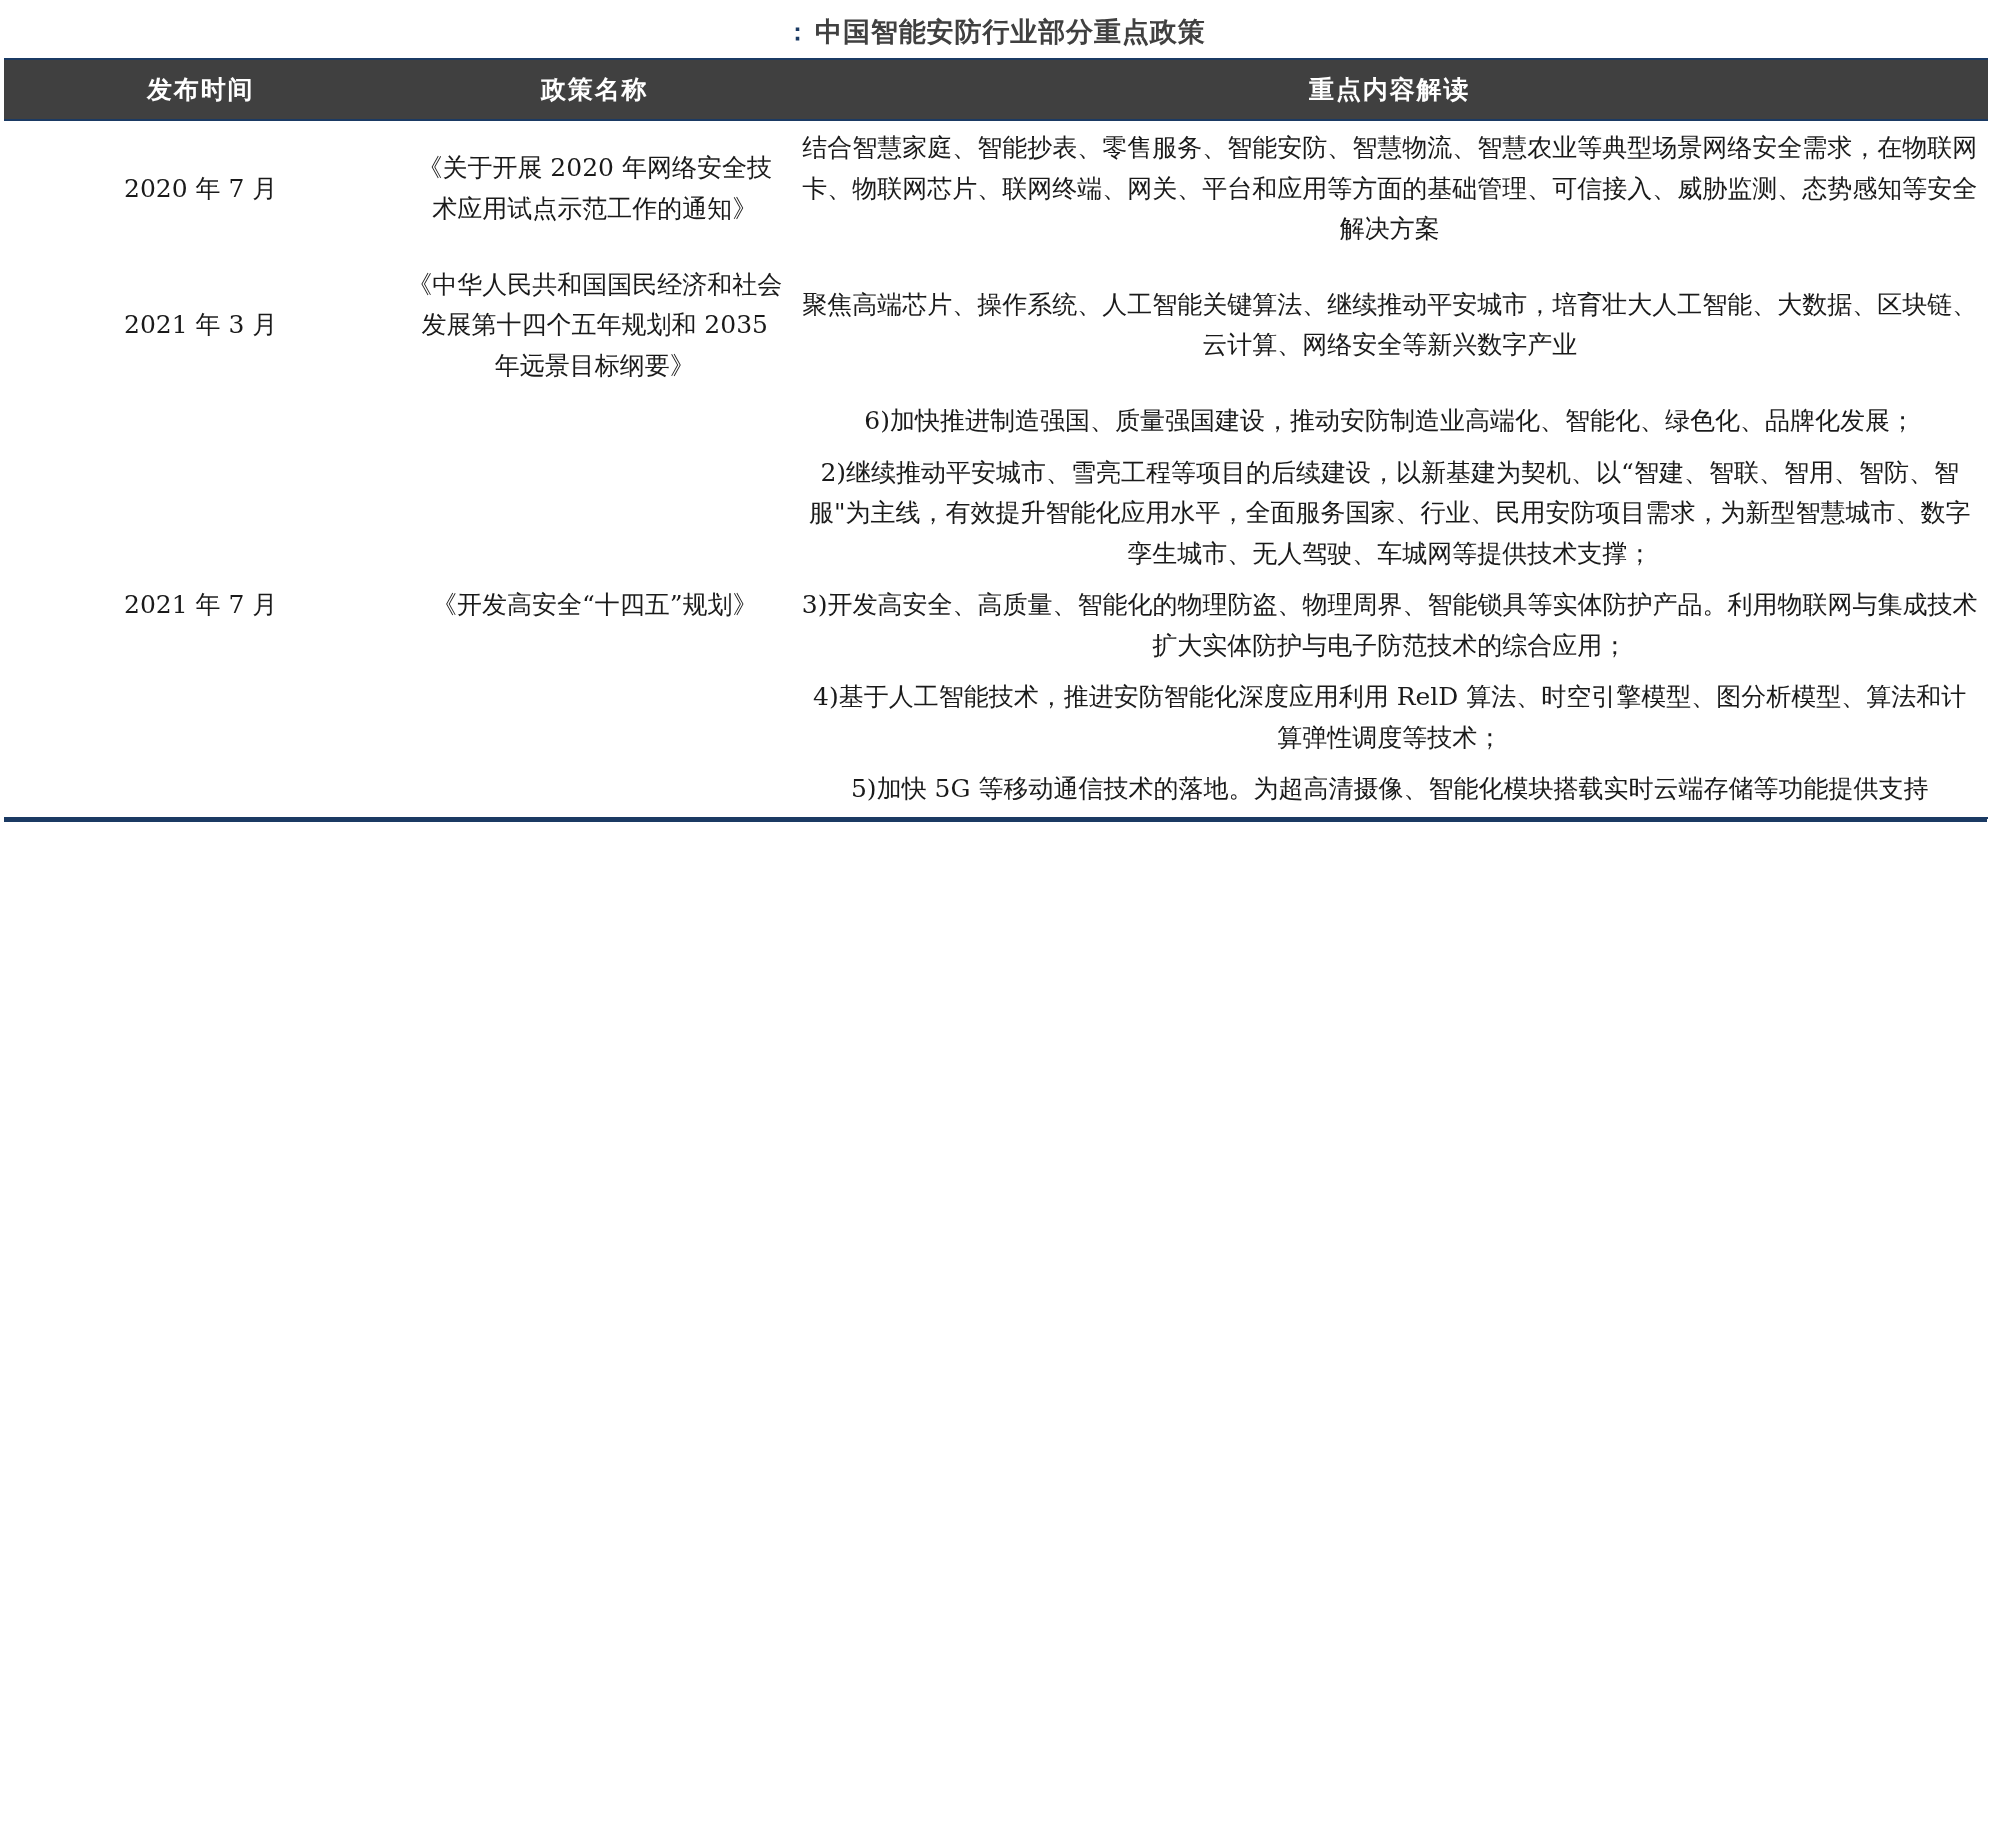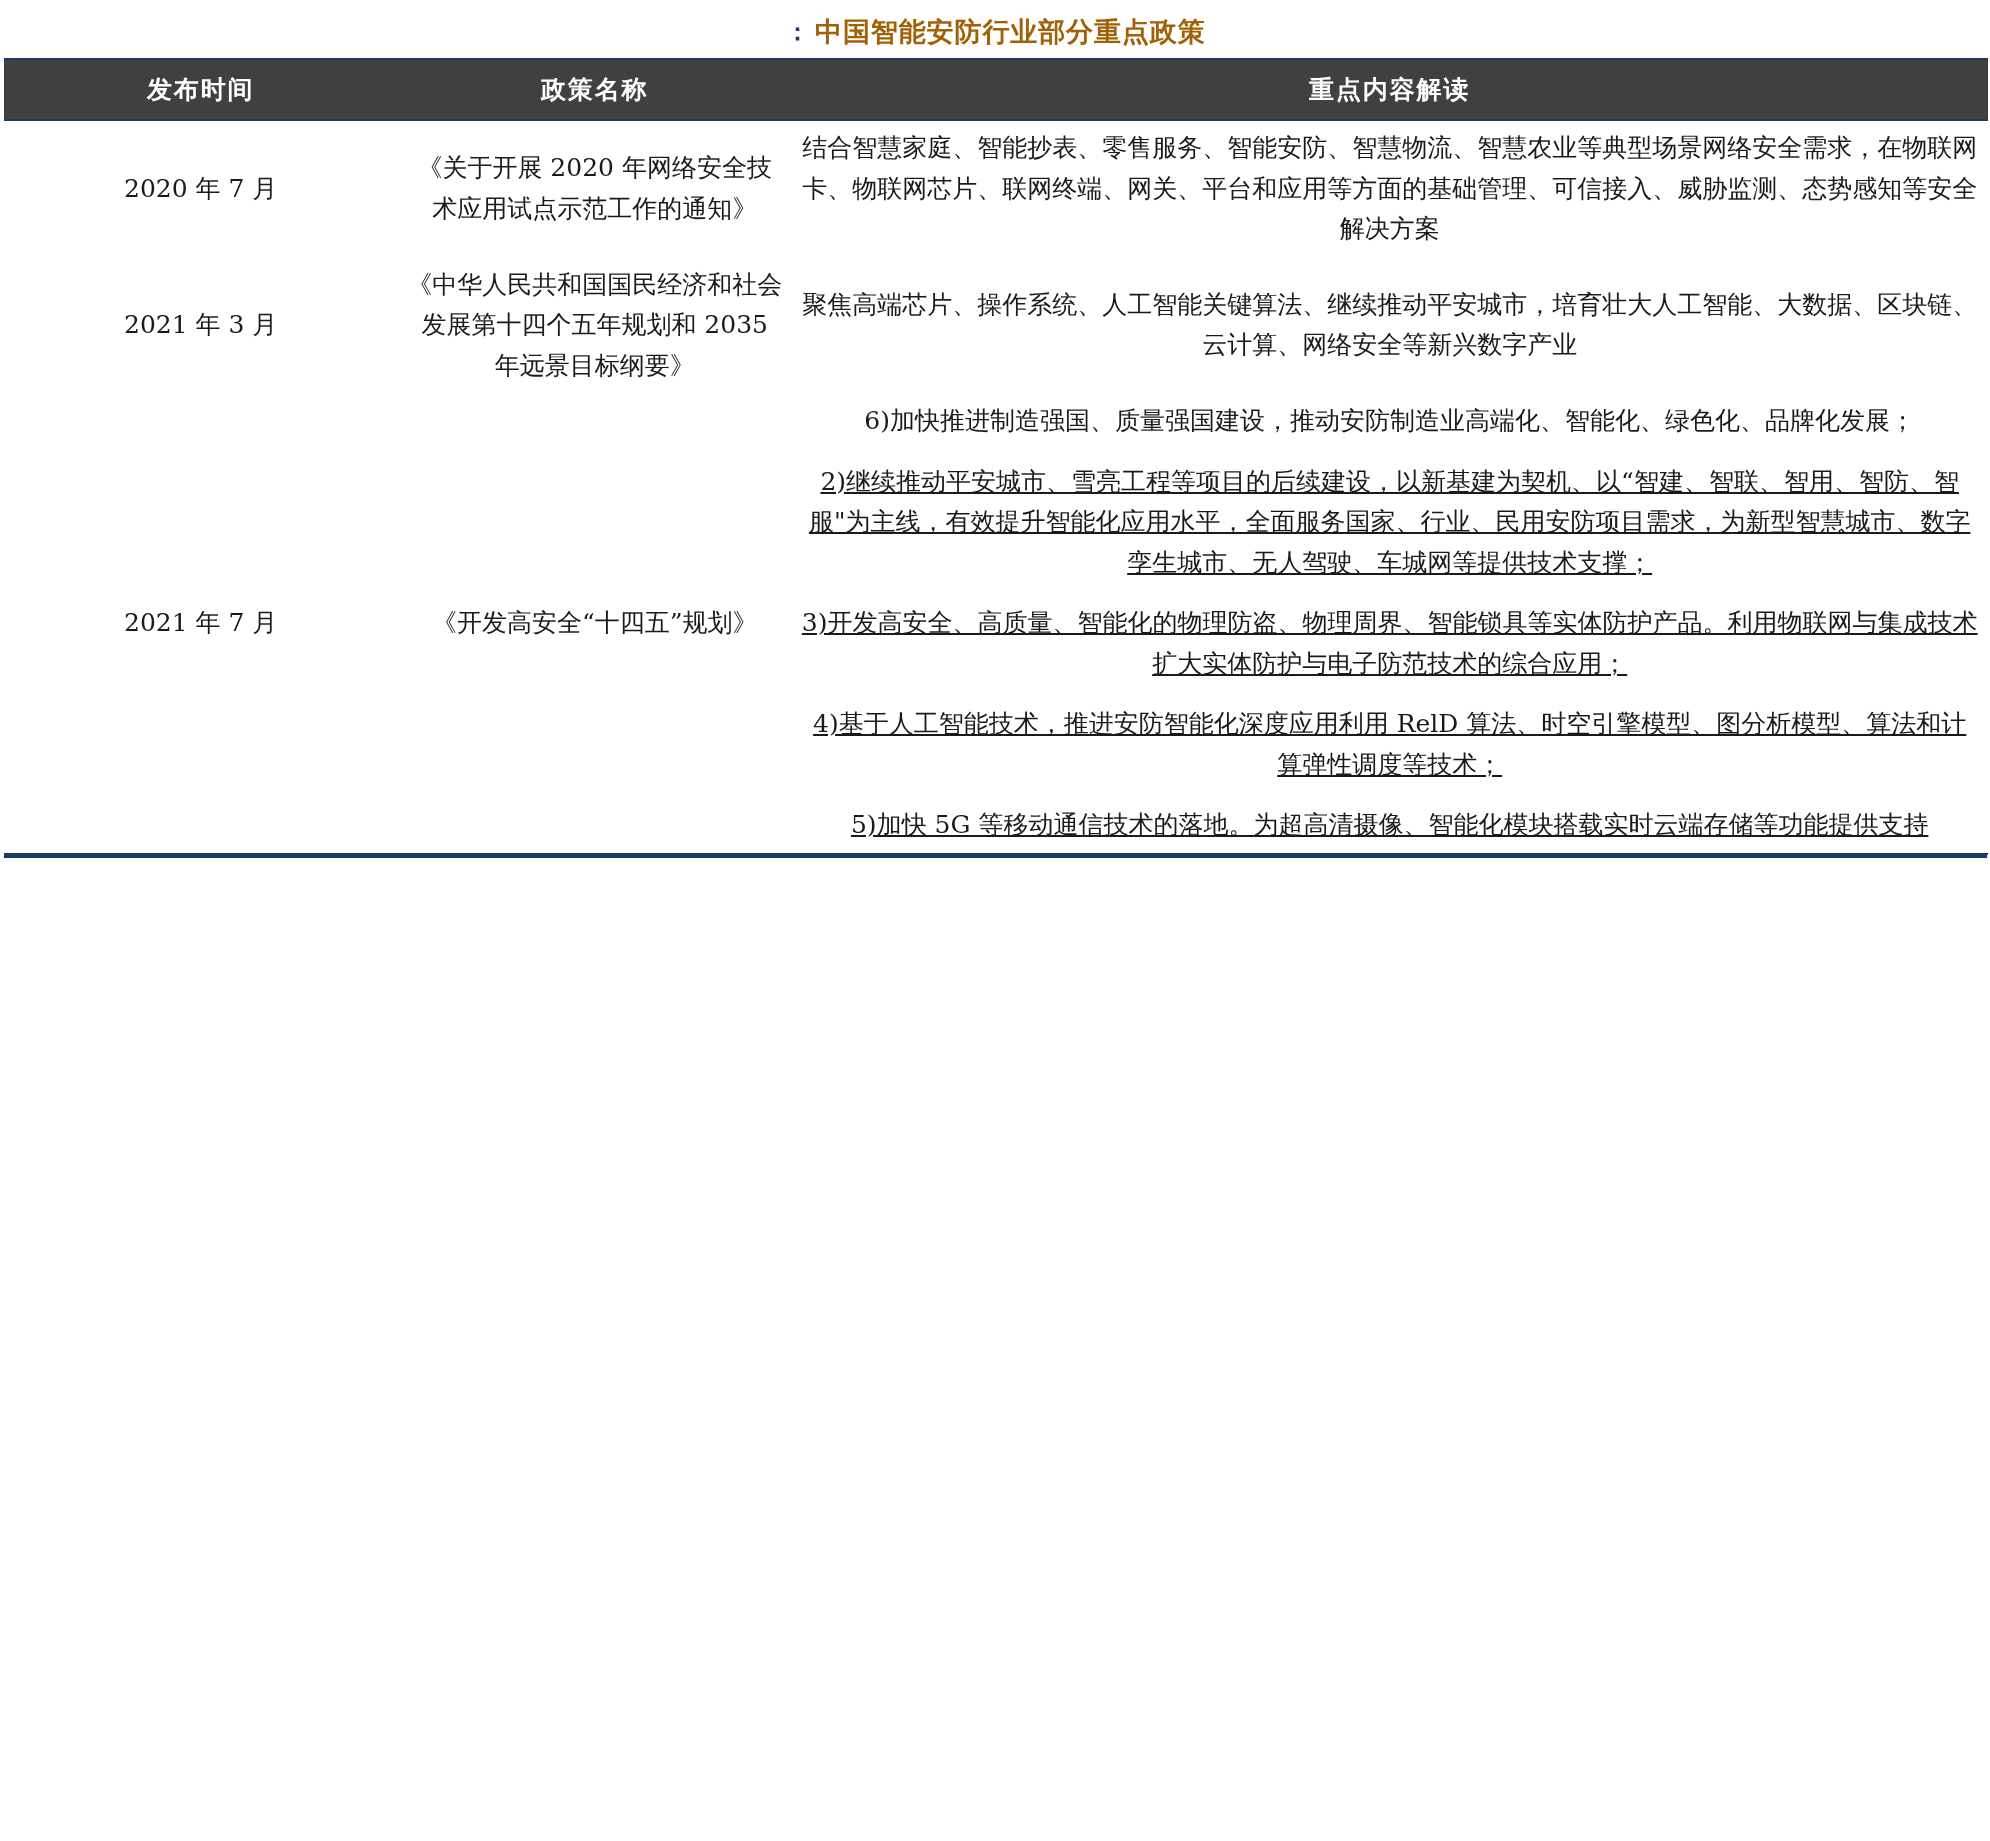--- a/index.html
+++ b/index.html
@@ -25,21 +25,21 @@
     padding-top: 5.6px;
   }
   .title-prefix {
     color: #1b3a63;
     font-size: 24px;
     font-weight: bold;
     margin-right: 5.6px;
     font-family: "DejaVu Sans", "Liberation Sans", sans-serif;
   }
   .title-text {
-    color: #a16207;
+    color: #404040;
     font-size: 27px;
     font-weight: bold;
     letter-spacing: 0.9px;
     font-family: "DejaVu Sans", "Liberation Sans", sans-serif;
   }
   table.policy-table {
     border-collapse: collapse;
     width: 1983px;
     margin: 0 3.7px;
     table-layout: fixed;
@@ -78,22 +78,21 @@
     border-top: 2.8px solid #1b3a63;
   }
   tbody {
     border-bottom: 2.8px solid #1b3a63;
   }
   .content-block p {
     margin: 0;
     padding: 0;
   }
   .content-block p + p {
-    margin-top: 20px;
-    text-decoration: underline;
+    margin-top: 11px;
   }
   .bottom-rule {
     width: 1983px;
     margin: 0 3.7px;
     height: 2.8px;
     background: #1b3a63;
   }
 </style>
 </head>
 <body>

